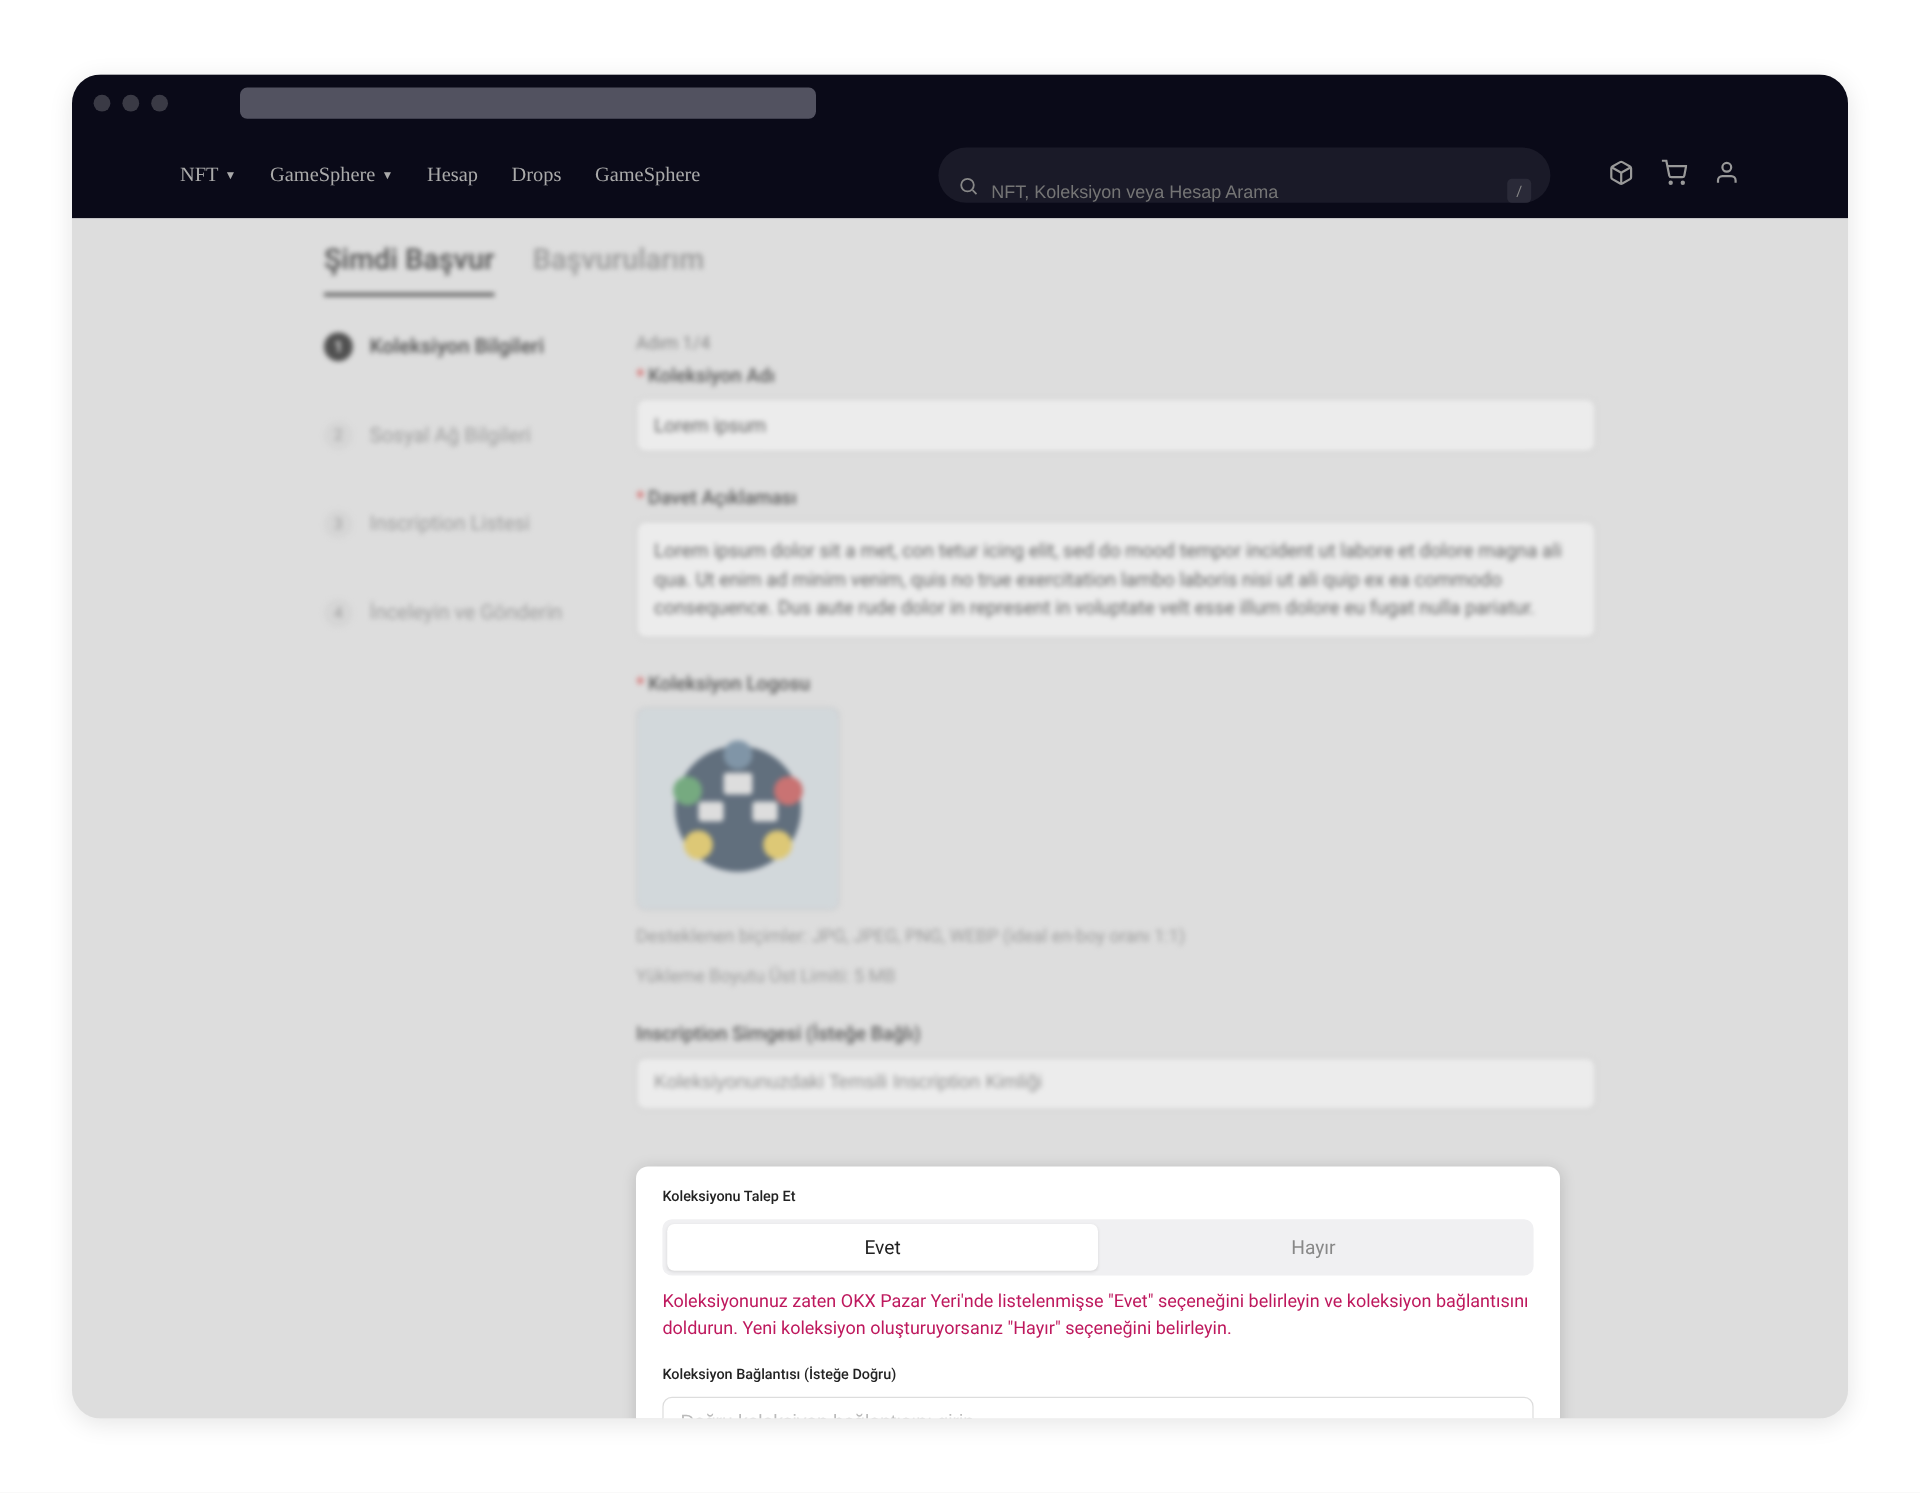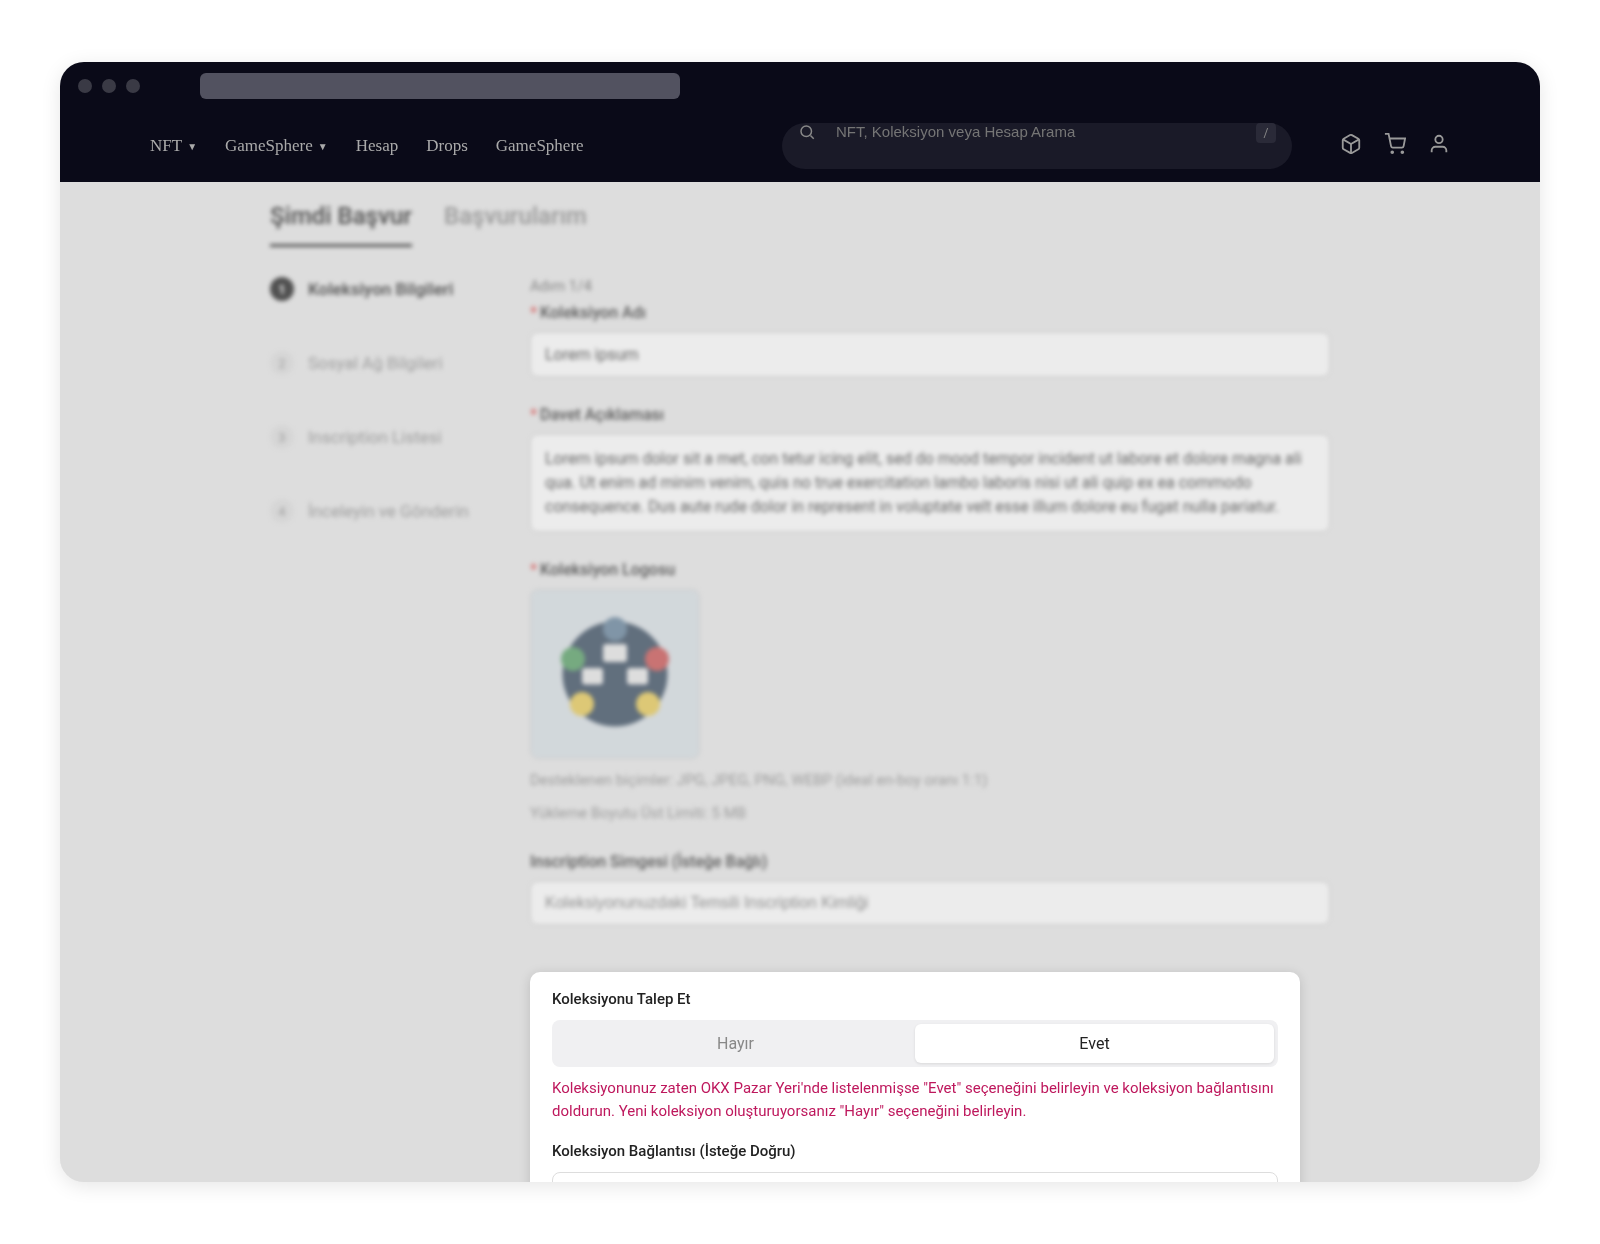--- a/index.html
+++ b/index.html
@@ -45,27 +45,27 @@
   padding: 0 90px;
   gap: 28px;
   color: #aaa;
   font-size: 17px;
 }
 .nav-item { display: flex; align-items: center; gap: 5px; cursor: pointer; font-family: Liberation Serif, serif; }
 .nav-item .chev { font-size: 10px; }
 .nav-spacer { flex: 1; }
 .search-wrap {
   display: flex;
-  align-items: flex-start;
+  align-items: flex-end;
   background: #1a1a28;
   border-radius: 26px;
   padding: 0 16px;
   height: 46px;
   width: 510px;
-  gap: 20px;
+  gap: 10px;
 }
 .search-wrap input {
   flex: 1;
   background: transparent;
   border: none;
   outline: none;
   color: #888;
   font-size: 15px;
 }
 .kbd {
@@ -161,21 +161,21 @@
 .sharp-panel {
   position: absolute;
   left: calc(50% - 530px + 260px);
   width: 770px;
   top: 790px;
   background: #fff;
   border-radius: 10px;
   padding: 18px 22px 24px;
   box-shadow: 0 2px 12px rgba(0,0,0,0.15);
 }
-.sharp-panel .label { font-weight: 500; color: #222; font-size: 15px; margin-bottom: 12px; }
+.sharp-panel .label { font-weight: 500; color: #222; font-size: 12px; margin-bottom: 12px; }
 .toggle {
   display: flex;
   background: #f0f0f2;
   border-radius: 8px;
   padding: 4px;
   margin-bottom: 10px;
 }
 .toggle-btn {
   flex: 1;
   text-align: center;
@@ -321,22 +321,22 @@
             </div>
           </div>
         </div>
       </div>
     </div>
     <div class="overlay-dim"></div>
 
     <div class="sharp-panel">
       <div class="label">Koleksiyonu Talep Et</div>
       <div class="toggle">
+        <div class="toggle-btn selected">Evet</div>
         <div class="toggle-btn">Hayır</div>
-        <div class="toggle-btn selected">Evet</div>
       </div>
       <div class="note">Koleksiyonunuz zaten OKX Pazar Yeri'nde listelenmişse "Evet" seçeneğini belirleyin ve koleksiyon bağlantısını doldurun. Yeni koleksiyon oluşturuyorsanız "Hayır" seçeneğini belirleyin.</div>
       <div class="label">Koleksiyon Bağlantısı (İsteğe Doğru)</div>
       <input class="sharp-input" placeholder="Doğru koleksiyon bağlantısını girin." style="">
       
     </div>
 
   </div>
 </div>
 

